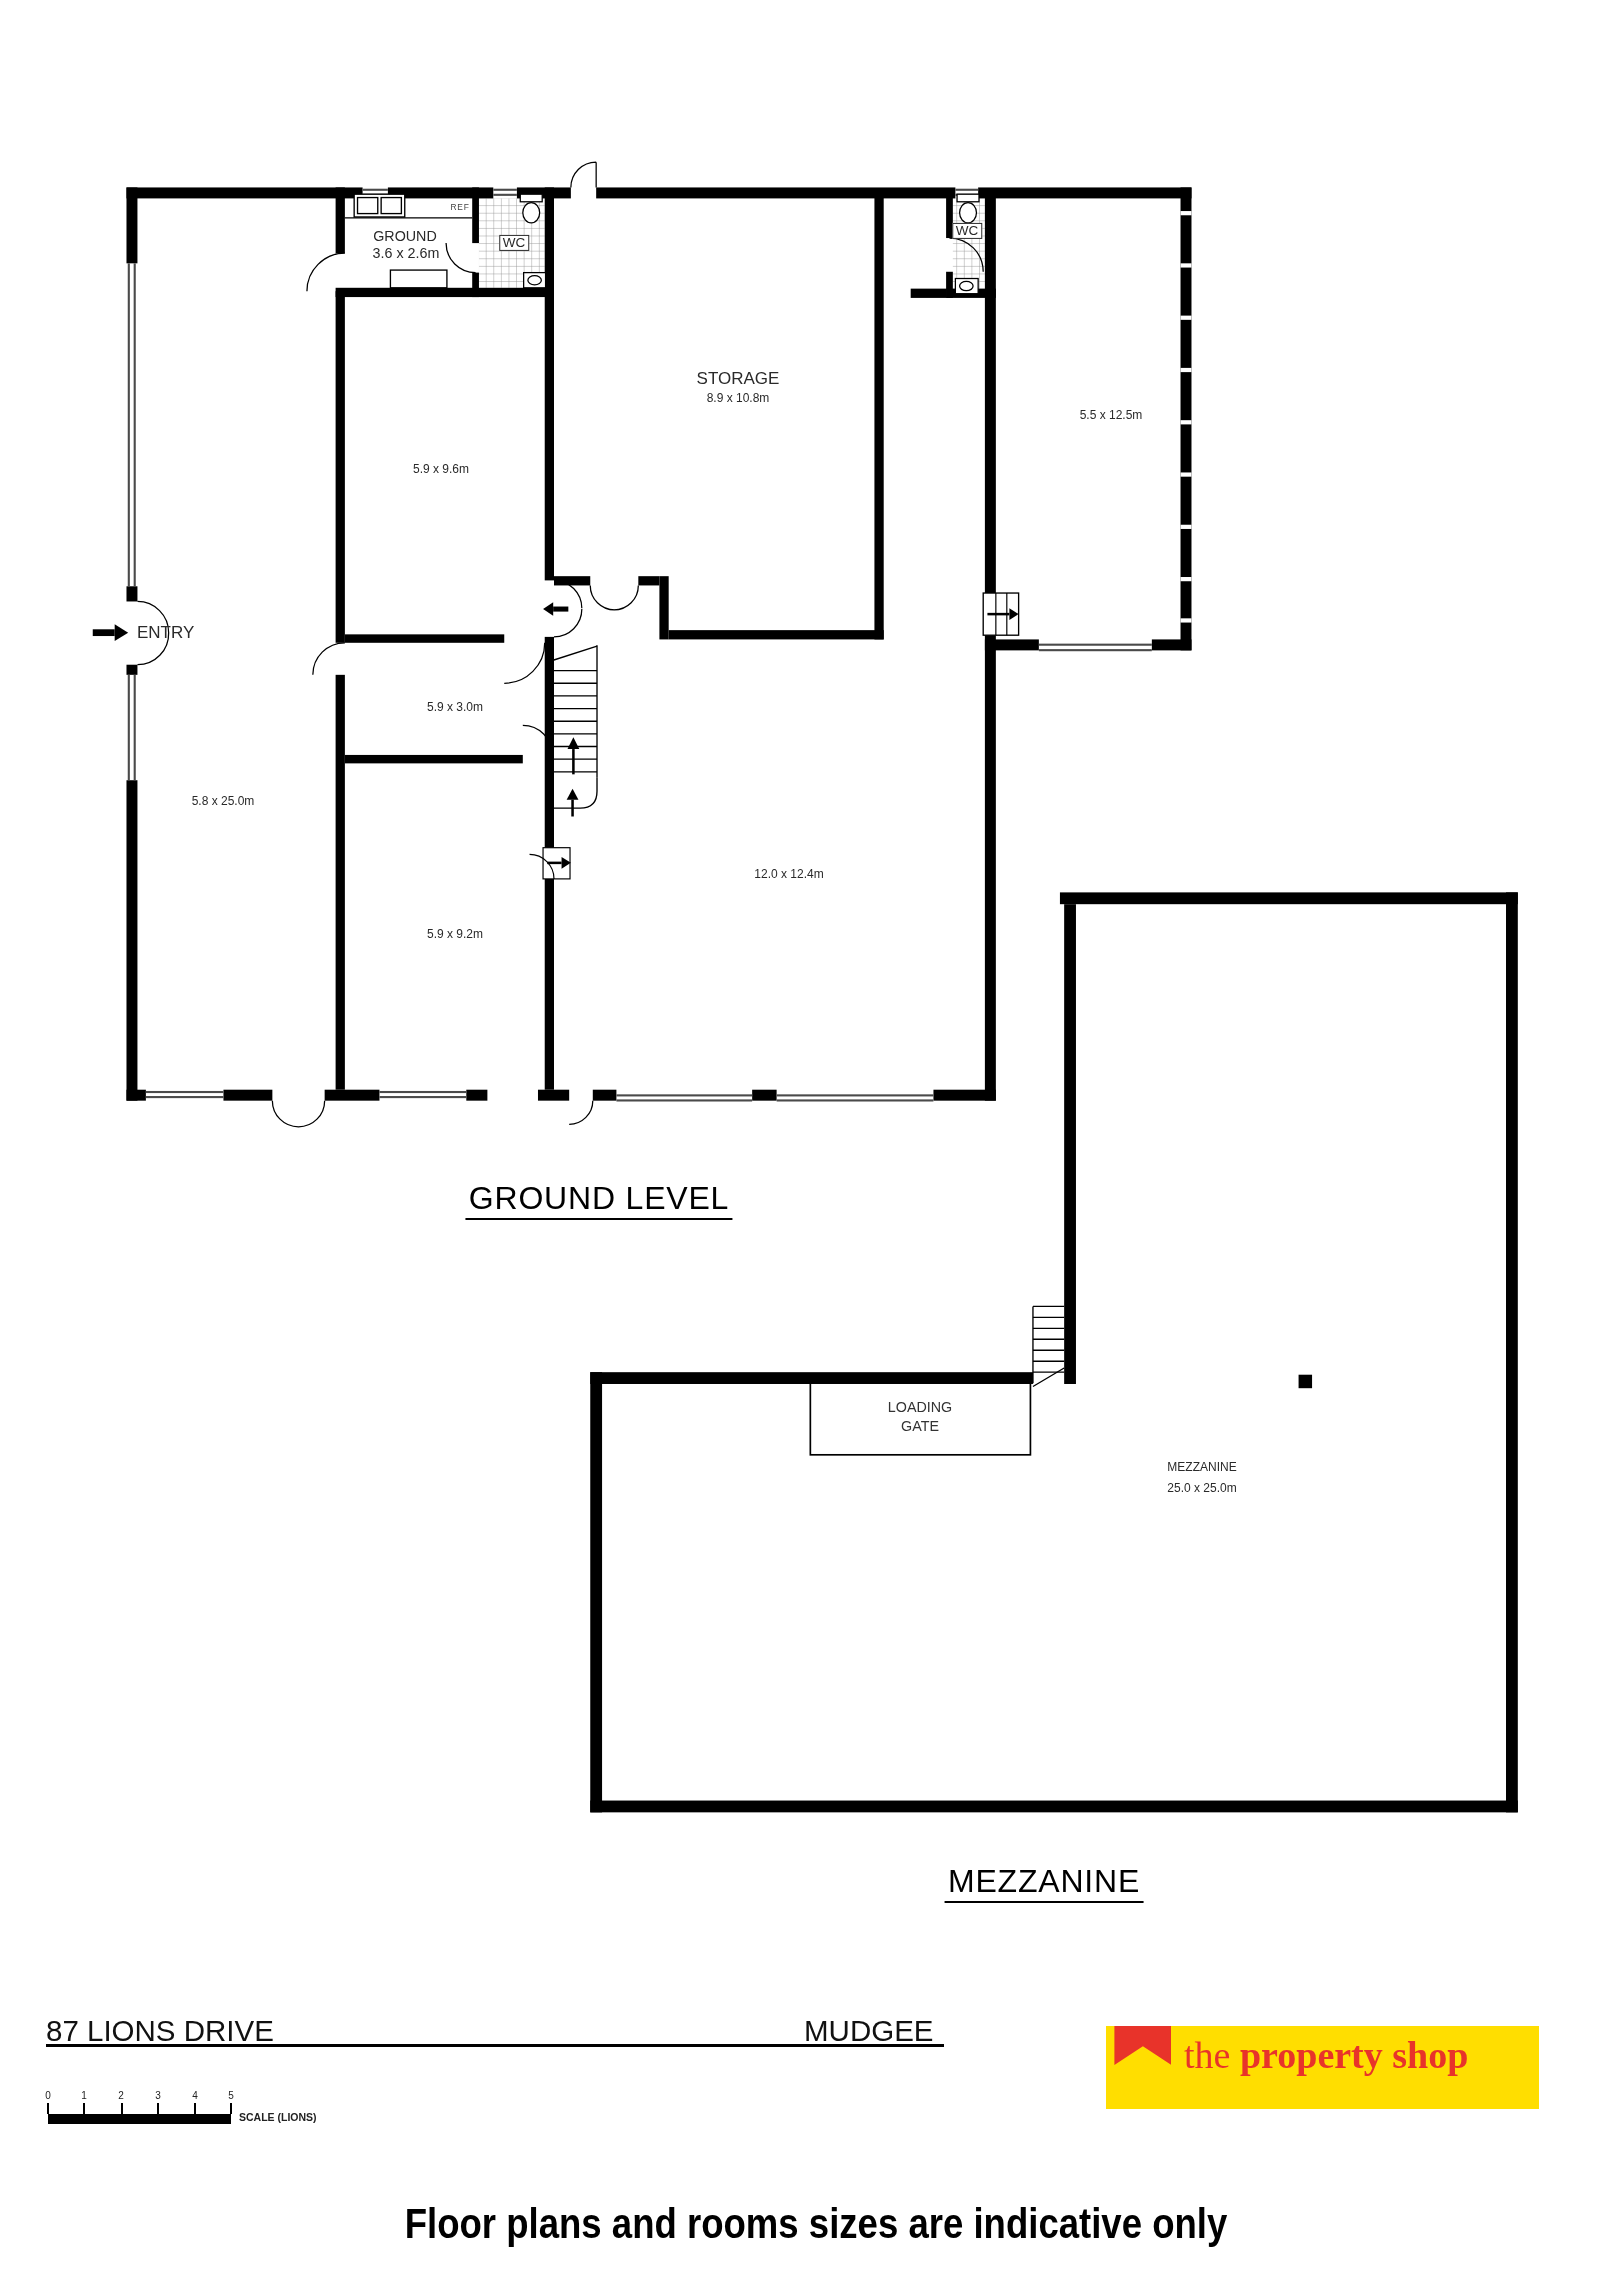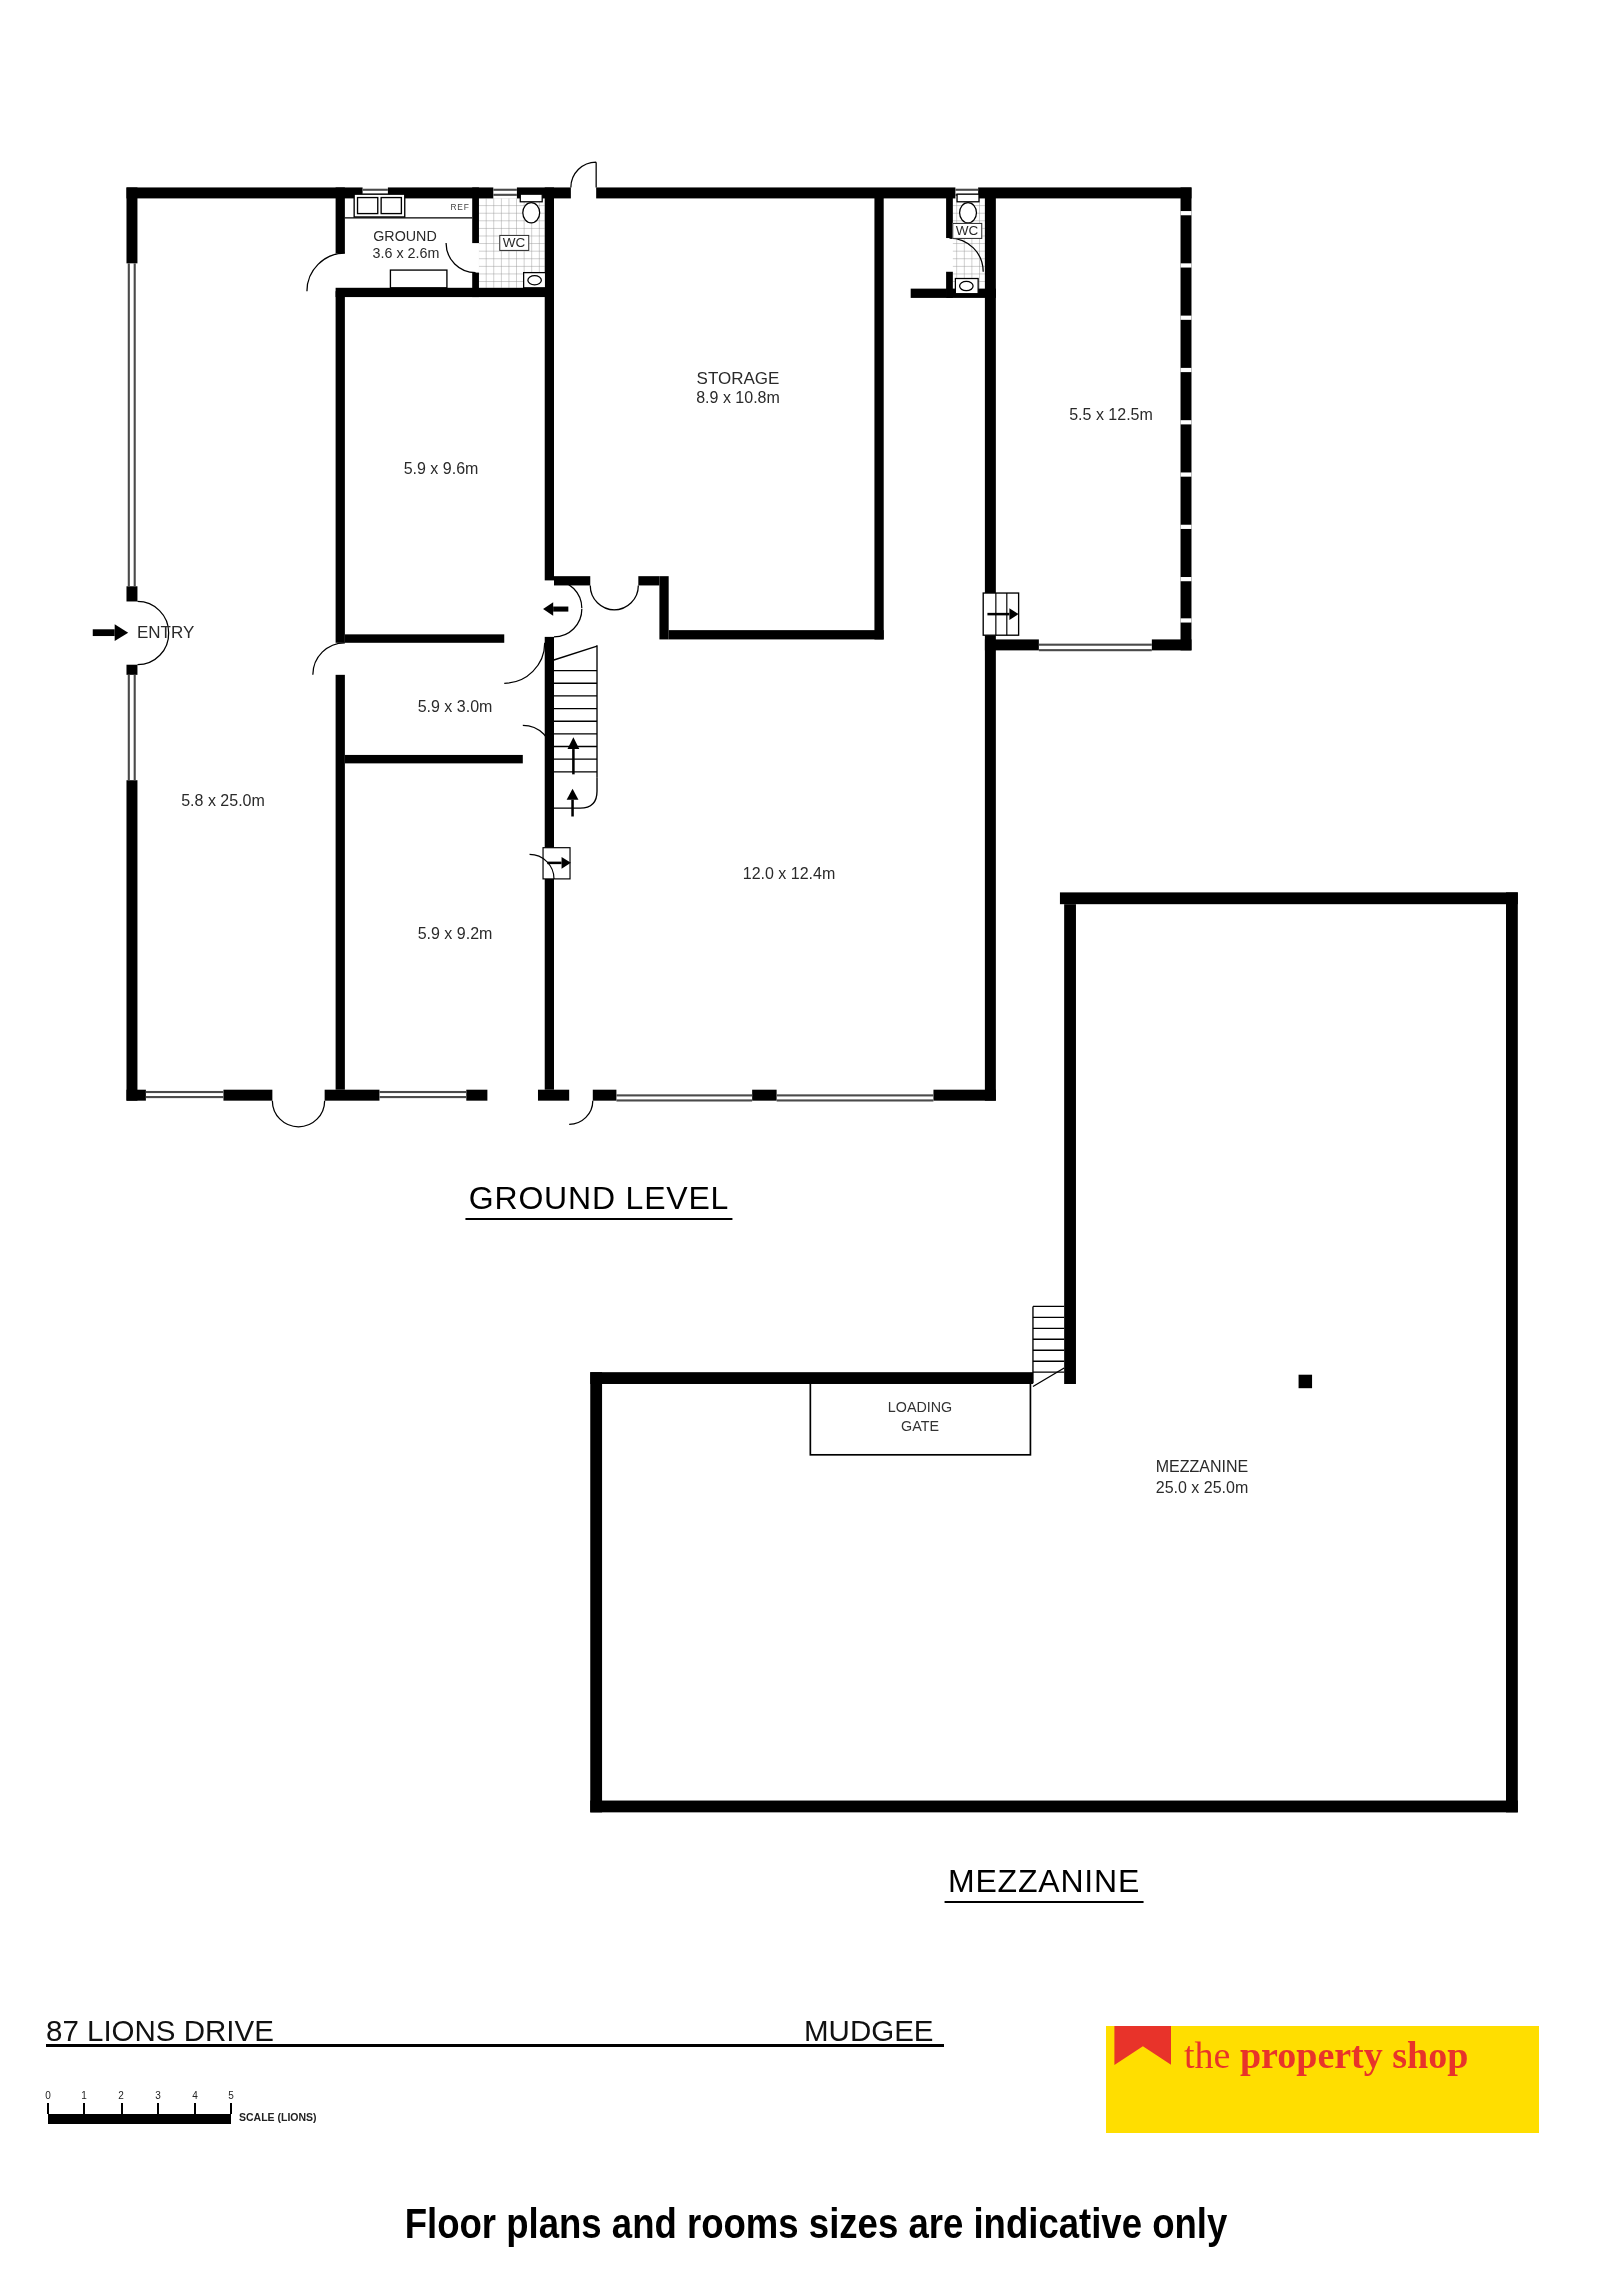--- a/index.html
+++ b/index.html
@@ -1,33 +1,33 @@
 <!DOCTYPE html>
 <html style="font-size:13.5px"><head>
 <meta charset="utf-8">
 <style>
   html,body{margin:0;padding:0;background:#fff;}
   #page{position:relative;width:1619px;height:2273px;background:#ffffff;overflow:hidden;
         font-family:"Liberation Sans",sans-serif;}
   #plan-svg{position:absolute;left:0;top:0;}
   .lbl{position:absolute;color:#2a2a2a;white-space:nowrap;line-height:1.05;}
   .c{transform:translate(-50%,-50%);text-align:center;}
-  .dim{font-size:16px;}
+  .dim{font-size:12px;}
   .small{font-size:14.3px;}
   .wcbox{border:1.7px solid #2a2a2a;background:#fff;padding:0 2.5px;font-size:13.5px;}
   .heading{font-size:32px;letter-spacing:0.8px;color:#000;border-bottom:2.5px solid #000;
            padding:0 3.4px 2.5px 3.4px;transform:translateX(-50%);}
   .ref{font-size:8.4px;color:#444;letter-spacing:0.8px;}
   .addr{font-size:29.5px;color:#111;}
   #footer-rule{position:absolute;left:46px;top:2044px;width:898px;height:2.5px;background:#000;}
   .scalenum{position:absolute;font-size:10px;color:#222;transform:translateX(-50%);top:2090px;}
   .scaletick{position:absolute;width:1.7px;height:11px;background:#000;top:2103px;}
   #scale-bar{position:absolute;left:48px;top:2114px;width:183px;height:10px;background:#000;}
   #scale-caption{position:absolute;left:239px;top:2111px;font-size:10.5px;font-weight:700;color:#222;}
-  #logo{position:absolute;left:1106px;top:2026px;width:433px;height:107px;}
+  #logo{position:absolute;left:1106px;top:2026px;width:433px;height:83px;}
   #logo-ribbon{position:absolute;left:8.4px;top:0;width:57px;height:39px;
                clip-path:polygon(0 0,100% 0,100% 100%,50% 52%,0 100%);}
   #logo-text{position:absolute;left:78px;top:6.7px;font-family:"Liberation Serif",serif;font-size:38px;}
   #logo-text b{font-weight:700;}
   #disclaimer{position:absolute;left:816px;top:2199px;font-size:43px;font-weight:600;color:#000;
               transform:translateX(-50%) scaleX(0.85);white-space:nowrap;}
   #loading-lbl{font-size:14.3px;color:#333;line-height:1.35;}
 </style>
 </head>
 <body>

